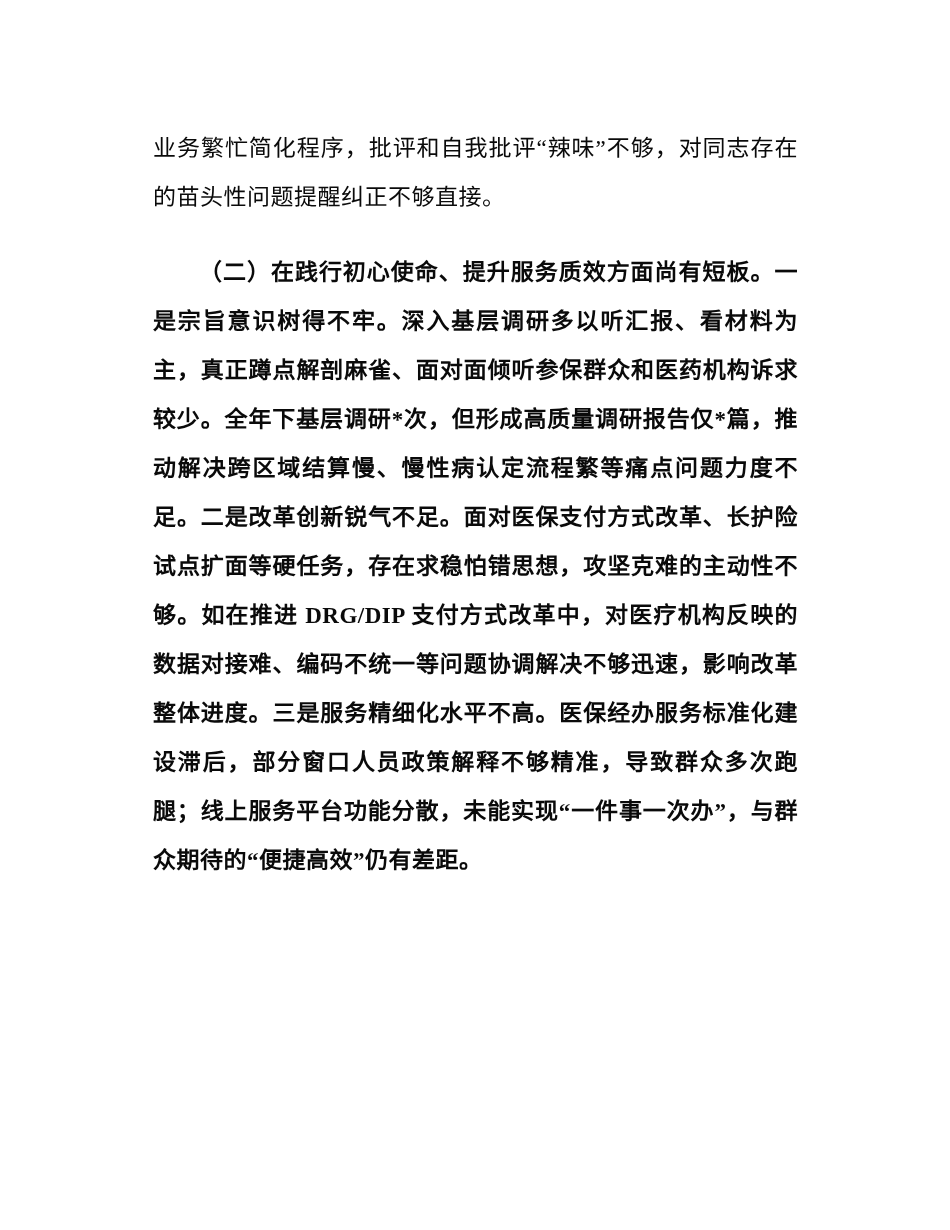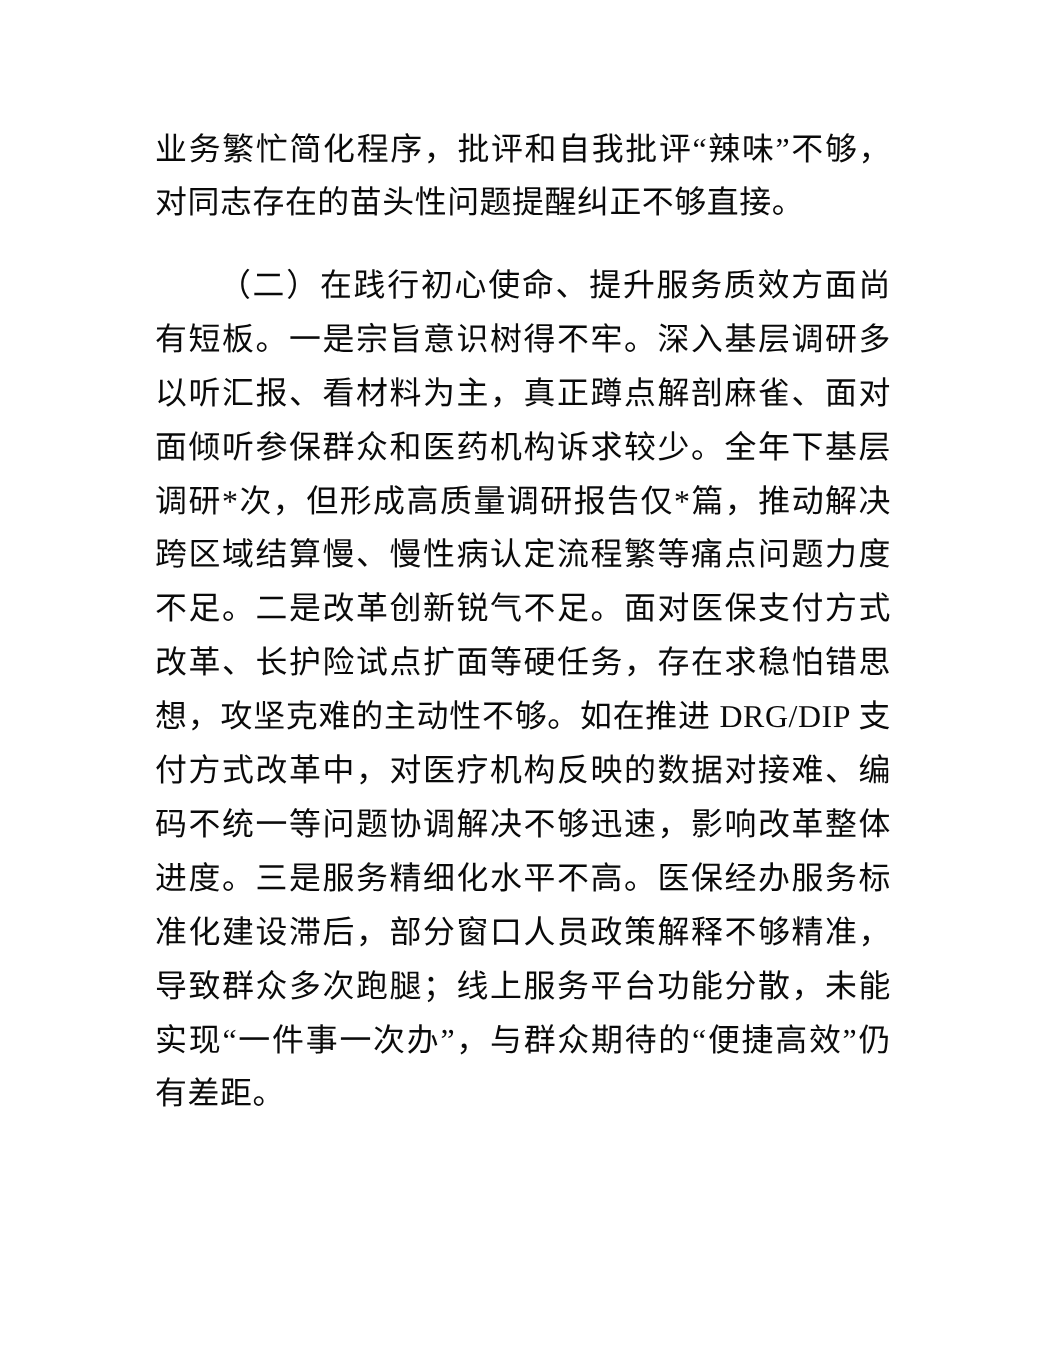--- a/index.html
+++ b/index.html
@@ -14,35 +14,36 @@
     font-family: "Liberation Serif", "DejaVu Serif", serif;
   }
   .page {
     box-sizing: border-box;
     width: 950px;
     height: 1230px;
     background: #ffffff;
     padding: 112px 140px 0 141px;
   }
   .doc-body p {
-    margin: 0;
-    font-size: 29px;
+    margin: 12px;
+    font-size: 23px;
     line-height: 49px;
     color: #0a0a0a;
     text-align: justify;
     text-justify: inter-ideograph;
     word-break: break-all;
     letter-spacing: 0.5px;
     font-weight: 400;
   }
   .doc-body p + p {
     margin-top: 26px;
   }
   .doc-body p.indent {
     text-indent: 2em;
+    font-weight: bold;
   }
 </style>
 </head>
 <body>
 
 <div class="page">
   <div class="doc-body">
     <p>业务繁忙简化程序，批评和自我批评“辣味”不够，对同志存在的苗头性问题提醒纠正不够直接。</p>
     <p class="indent">（二）在践行初心使命、提升服务质效方面尚有短板。一是宗旨意识树得不牢。深入基层调研多以听汇报、看材料为主，真正蹲点解剖麻雀、面对面倾听参保群众和医药机构诉求较少。全年下基层调研*次，但形成高质量调研报告仅*篇，推动解决跨区域结算慢、慢性病认定流程繁等痛点问题力度不足。二是改革创新锐气不足。面对医保支付方式改革、长护险试点扩面等硬任务，存在求稳怕错思想，攻坚克难的主动性不够。如在推进 DRG/DIP 支付方式改革中，对医疗机构反映的数据对接难、编码不统一等问题协调解决不够迅速，影响改革整体进度。三是服务精细化水平不高。医保经办服务标准化建设滞后，部分窗口人员政策解释不够精准，导致群众多次跑腿；线上服务平台功能分散，未能实现“一件事一次办”，与群众期待的“便捷高效”仍有差距。</p>
   </div>

